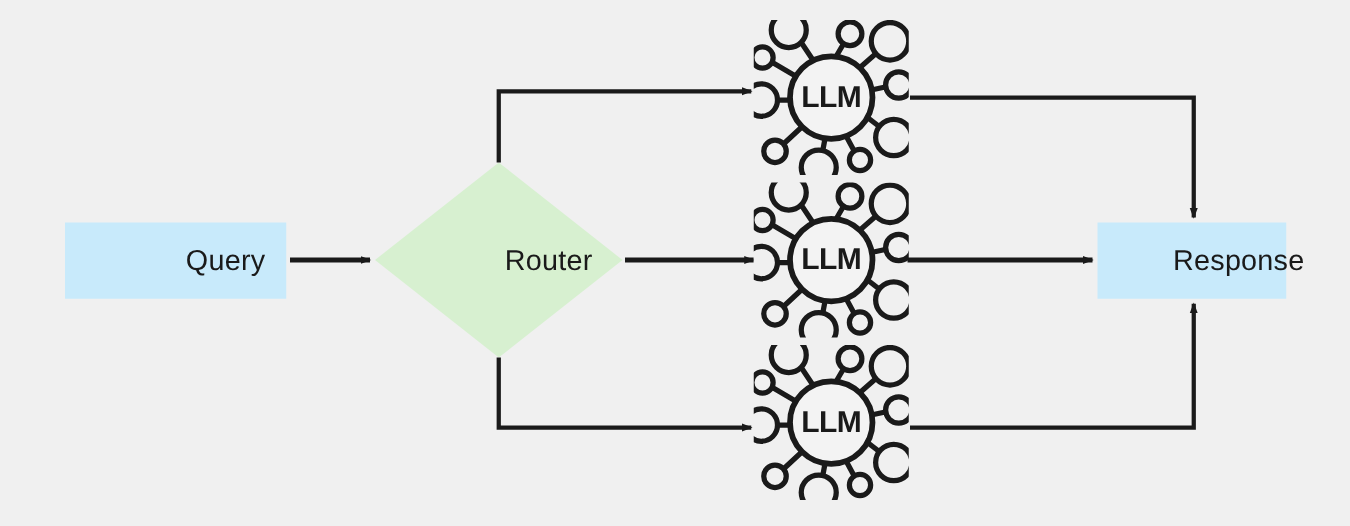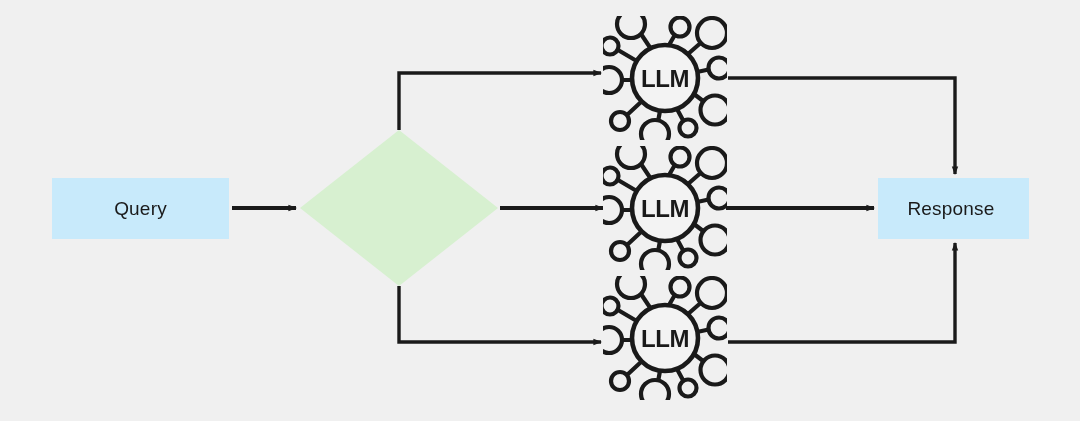--- a/index.html
+++ b/index.html
@@ -32,21 +32,22 @@
     align-items: center;
     justify-content: center;
     color: #1a1a1a;
     font-size: 19px;
     font-family: "Liberation Sans", sans-serif;
     letter-spacing: 0.2px;
     white-space: nowrap;
     pointer-events: none;
   }
   .box-label {
-    font-size: 19px;
+    font-size: 23px;
+    margin-left: 40px;
   }
   #query-label {
     left: 52px;
     top: 178px;
     width: 177px;
     height: 61px;
   }
   #router-label {
     left: 300px;
     top: 178px;
@@ -124,16 +125,17 @@
 
     <path d="M 728 342 L 955 342 L 955 243" fill="none" stroke="#1a1a1a" stroke-width="3.4" marker-end="url(#arrowhead)"></path>
 
     <use href="#llm-node-icon" x="603" y="16" width="124" height="124"></use>
     <use href="#llm-node-icon" x="603" y="146" width="124" height="124"></use>
     <use href="#llm-node-icon" x="603" y="276" width="124" height="124"></use>
   </svg>
 
   <div class="node-label box-label" id="query-label">Query</div>
 
+  <div class="node-label box-label" id="router-label">Router</div>
 
   <div class="node-label box-label" id="response-label">Response</div>
 
 </div>
 
 </body></html>

